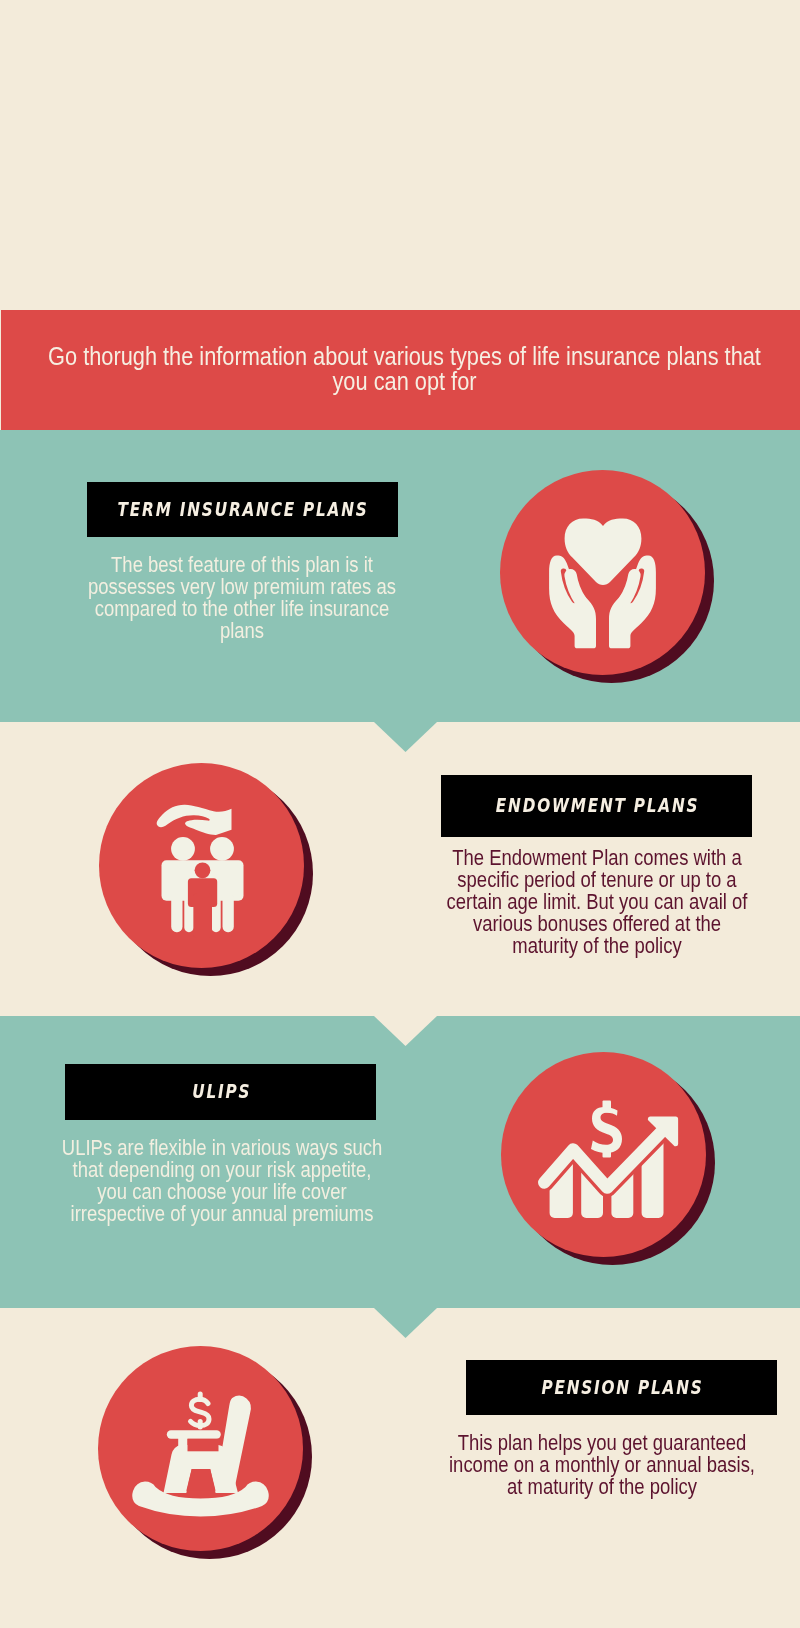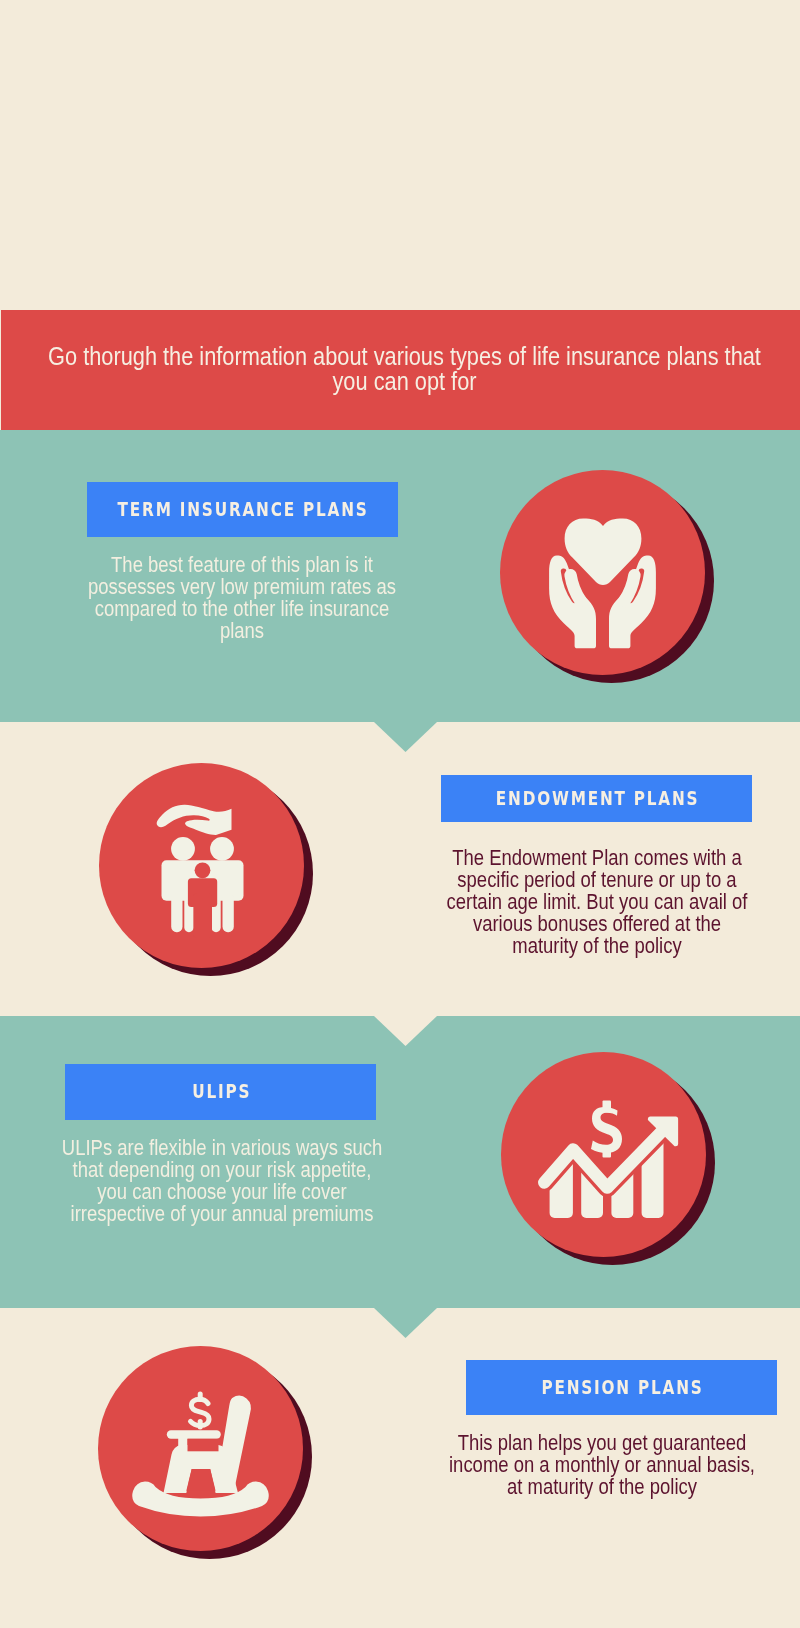--- a/index.html
+++ b/index.html
@@ -17,21 +17,21 @@
   .band{position:absolute;left:1px;top:310px;width:799px;height:120px;background:#DD4A48;}
   .band .btxt{position:absolute;left:-44px;top:34px;width:895px;text-align:center;color:#F6EFE2;
               font-size:26.4px;line-height:24.7px;font-weight:400;
               transform:scaleX(0.825);transform-origin:center top;}
 
   
   .sec{position:absolute;left:0;width:800px;}
   .notch{position:absolute;left:374px;width:63px;height:30px;clip-path:polygon(0 0,100% 0,50% 100%);}
 
   
-  .pill{position:absolute;background:#3b82f6;display:flex;align-items:center;justify-content:center;}
+  .pill{position:absolute;background:#000000;display:flex;align-items:center;justify-content:center;font-style:italic;}
   .pill span{color:#F6EFE2;font-weight:700;font-size:19px;letter-spacing:2px;white-space:nowrap;
              font-family:"DejaVu Sans",sans-serif;font-stretch:condensed;
              transform:scaleX(0.895) translateY(-0.7px);transform-origin:center center;
              padding-left:2px;}
 
   
   .para{position:absolute;text-align:center;font-size:22.4px;line-height:22px;font-weight:400;
         width:380px;transform:scaleX(0.825);transform-origin:center top;}
   .para.on-teal{color:#F3EFE0;}
   .para.on-cream{color:#5C132E;}
@@ -77,21 +77,21 @@
         <path fill="none" stroke="#F2F2E6" stroke-linecap="round" stroke-width="12.4" d="M70.6 105.2 C72.2 115.4 75.6 123.4 80.6 131"></path>
       </g>
       <g>
         <path fill="#F2F2E6" d="M148.2 85.5 C153.8 85.5 155.9 92.6 155.9 102.2 L155.9 118.6 C155.9 133.6 151.4 143.6 141.2 153.2 C133.6 160.4 130.4 162.2 130.4 166.1 L130.4 175.9 C130.4 177.2 129.3 178.3 128 178.3 L111.5 178.3 C110.1 178.3 109 177.2 109 175.9 L109 149 C109 140.2 111.6 135.4 118.8 127.7 C127 118.8 133.6 106.6 138.2 93.3 C140.7 87 143.7 85.5 148.2 85.5 Z"></path>
         <path fill="none" stroke="#DD4A48" stroke-linecap="round" stroke-width="5.6" d="M141.4 101.2 C140 113 135.6 123.2 130.7 130.2"></path>
         <path fill="none" stroke="#F2F2E6" stroke-linecap="round" stroke-width="12.4" d="M134.4 105.2 C132.8 115.4 129.4 123.4 124.4 131"></path>
       </g>
     </svg>
   </div>
 
-  <div class="pill" style="left:441px;top:775px;width:311px;height:47px;">
+  <div class="pill" style="left:441px;top:775px;width:311px;height:62px;">
     <span>ENDOWMENT PLANS</span>
   </div>
   <div class="para on-cream" style="left:406.6px;top:847px;width:380px;">The Endowment Plan comes with a specific period of tenure or up to a certain age limit. But you can avail of various bonuses offered at the maturity of the policy</div>
 
   <div class="circ" style="left:99px;top:763px;">
     <div class="shadow"></div>
     <div class="disc"></div>
     <svg viewBox="0 0 205 205">
       <path fill="#F2F2E6" d="M132.5 45.8 C126.5 48.6 120.5 49.6 114.5 48.2 C104 45.6 94 42 86 41.8 C77 41.6 70 45 63 52 C58.5 56.5 56.5 60 58.5 62.6 C60.5 65.2 64.2 64.6 68.2 61.6 C76.5 55.2 85.5 52 95 52.2 C101.5 52.4 106 53.5 109.5 55.5 C111.5 56.7 111 58 108.5 57.6 C103 56.8 97 56.6 92.5 57.2 C87 57.9 85.5 59.5 86.3 61.2 C87.1 62.9 89.5 63.8 94 65.6 C104 69.6 110.5 72.1 117 72 L132.5 66.8 Z"></path>
       <g fill="#F2F2E6">

